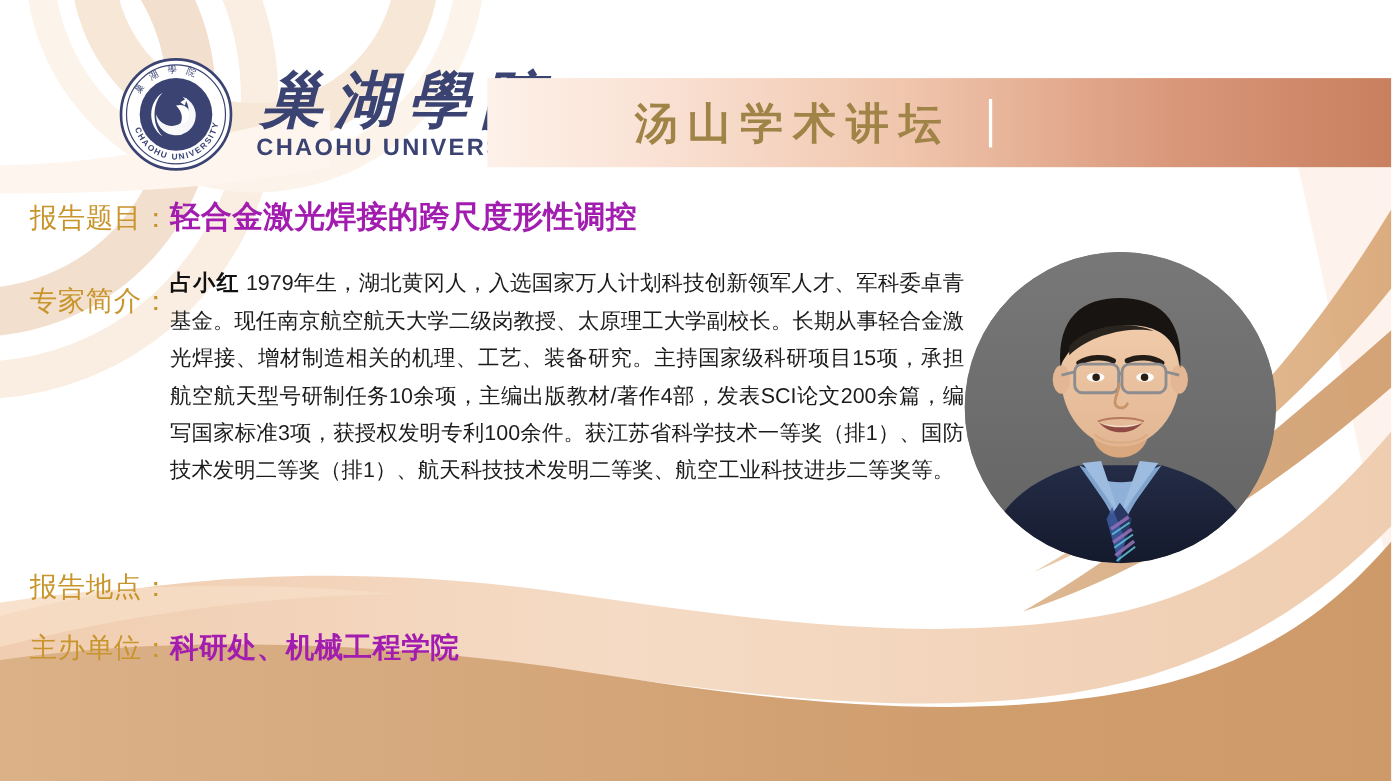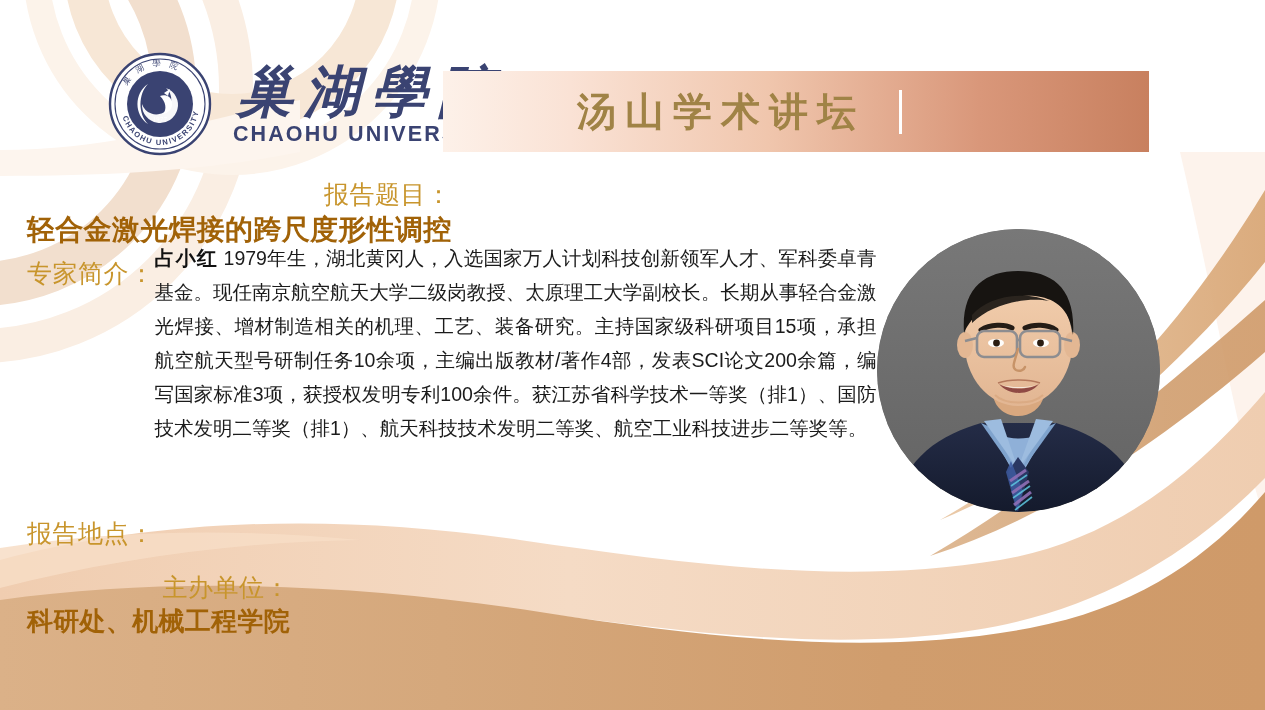--- a/index.html
+++ b/index.html
@@ -68,21 +68,21 @@
     letter-spacing: 2.1px;
     margin-top: 1px;
     white-space: nowrap;
   }
 
   
   .banner {
     position: absolute;
     left: 443px;
     top: 71px;
-    width: 706px;
+    width: 822px;
     height: 81px;
     background: linear-gradient(to right,
         #fdf1e9 0%,
         #fae2d5 18%,
         #f0c6ad 46%,
         #d9977a 76%,
         #c8805f 100%);
     display: flex;
     align-items: center;
   }
@@ -108,37 +108,36 @@
     font-weight: 700;
     color: #ffffff;
     letter-spacing: 8px;
     white-space: nowrap;
   }
 
   
   .row {
     position: absolute;
     display: flex;
-    align-items: flex-end;
-    white-space: nowrap;
-    flex-direction: column;
+    align-items: center;
+    white-space: nowrap;
   }
   .label {
     font-family: "Liberation Sans", sans-serif;
     font-size: 25px;
     font-weight: 400;
     color: #c8952c;
     letter-spacing: 0.5px;
     flex: 0 0 auto;
   }
   .value-bold {
     font-family: Liberation Sans, sans-serif;
     font-size: 26px;
     font-weight: 700;
-    color: #a16207;
+    color: #a21caf;
     letter-spacing: 0.3px;
   }
 
   #row-title { left: 27px; top: 178px; }
   #row-time  { left: 27px; top: 463px; }
   #row-place { left: 27px; top: 517px; }
   #row-host  { left: 27px; top: 571px; }
 
   
   #row-bio {

